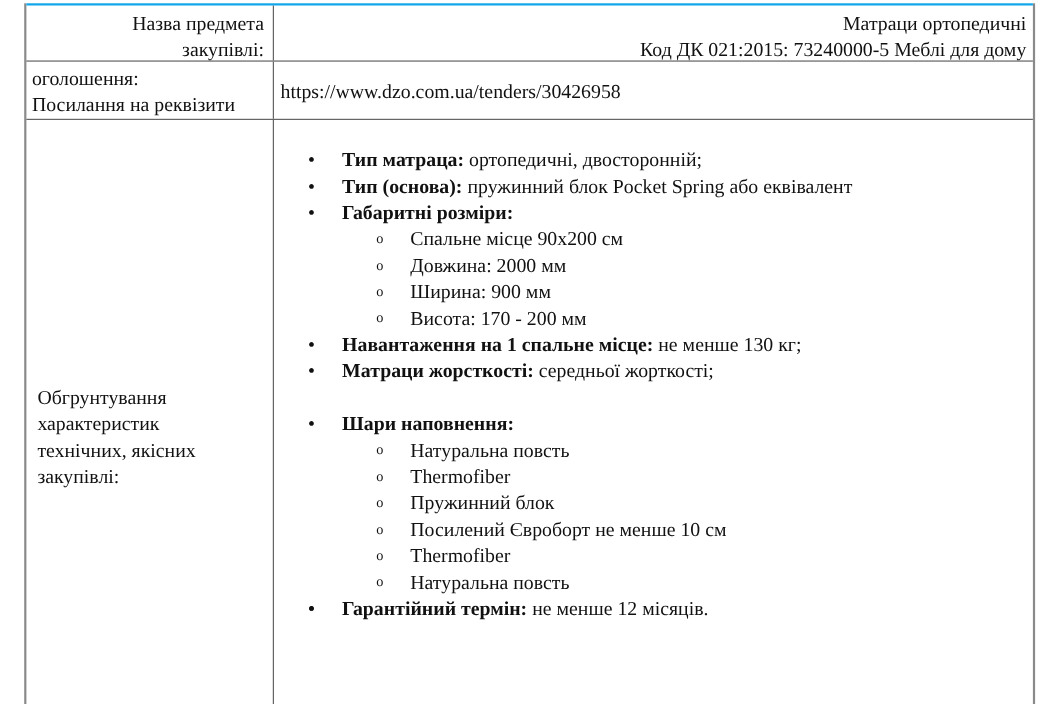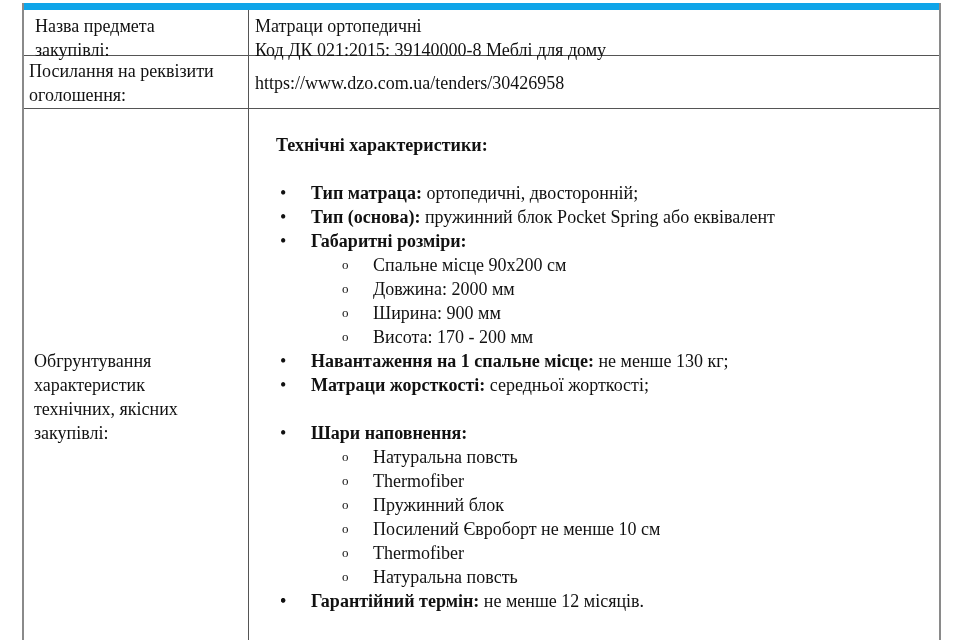--- a/index.html
+++ b/index.html
@@ -27,21 +27,21 @@
     top: 3px;
     width: 915px;
     border-left: 2px solid #8a8a8a;
     border-right: 2px solid #8a8a8a;
   }
   .row {
     display: flex;
     border-top: 1px solid #555;
     box-sizing: border-box;
   }
-  .row.first { border-top: 7px solid #0ea5e9; }
+  .row.first { border-top: 2px solid #0ea5e9; text-align: right; }
   .cell-l {
     width: 225px;
     border-right: 1px solid #555;
     box-sizing: border-box;
     font-size: 18px;
     line-height: 24px;
     padding: 4px 8px 0 9px;
   }
   .cell-r {
     flex: 1;
@@ -113,45 +113,44 @@
 <div class="page">
   <div class="tbl">
 
     <div class="row row1 first">
       <div class="cell-l">
         <span class="line">Назва предмета</span>
         <span class="line">закупівлі:</span>
       </div>
       <div class="cell-r">
         <span class="line">Матраци ортопедичні</span>
-        <span class="line">Код ДК 021:2015: 39140000-8  Меблі для дому</span>
+        <span class="line">Код ДК 021:2015: 73240000-5  Меблі для дому</span>
       </div>
     </div>
 
     <div class="row row2">
       <div class="cell-l">
+        <span class="line">оголошення:</span>
         <span class="line">Посилання на реквізити</span>
-        <span class="line">оголошення:</span>
       </div>
       <div class="cell-r">
         <span>https://www.dzo.com.ua/tenders/30426958</span>
       </div>
     </div>
 
     <div class="row row3">
       <div class="cell-l">
         <div>
           <span class="line">Обгрунтування</span>
           <span class="line">характеристик</span>
           <span class="line">технічних, якісних</span>
           <span class="line">закупівлі:</span>
         </div>
       </div>
       <div class="cell-r">
-        <p class="heading">Технічні характеристики:</p>
         <ul class="spec" id="spec-list">
             <li><span class="bullet">•</span><span class="b">Тип матраца:</span><span> ортопедичні, двосторонній;</span></li>
             <li><span class="bullet">•</span><span class="b">Тип (основа):</span><span> пружинний блок Pocket Spring або еквівалент</span></li>
             <li><span class="bullet">•</span><span class="b">Габаритні розміри:</span><span></span><ul class="sub">
                 <li><span class="sub-bullet">o</span><span>Спальне місце 90х200 см</span></li>
                 <li><span class="sub-bullet">o</span><span>Довжина:  2000 мм</span></li>
                 <li><span class="sub-bullet">o</span><span>Ширина:  900 мм</span></li>
                 <li><span class="sub-bullet">o</span><span>Висота: 170 - 200 мм</span></li>
               </ul></li>
             <li><span class="bullet">•</span><span class="b">Навантаження на 1 спальне місце:</span><span> не менше 130 кг;</span></li>

